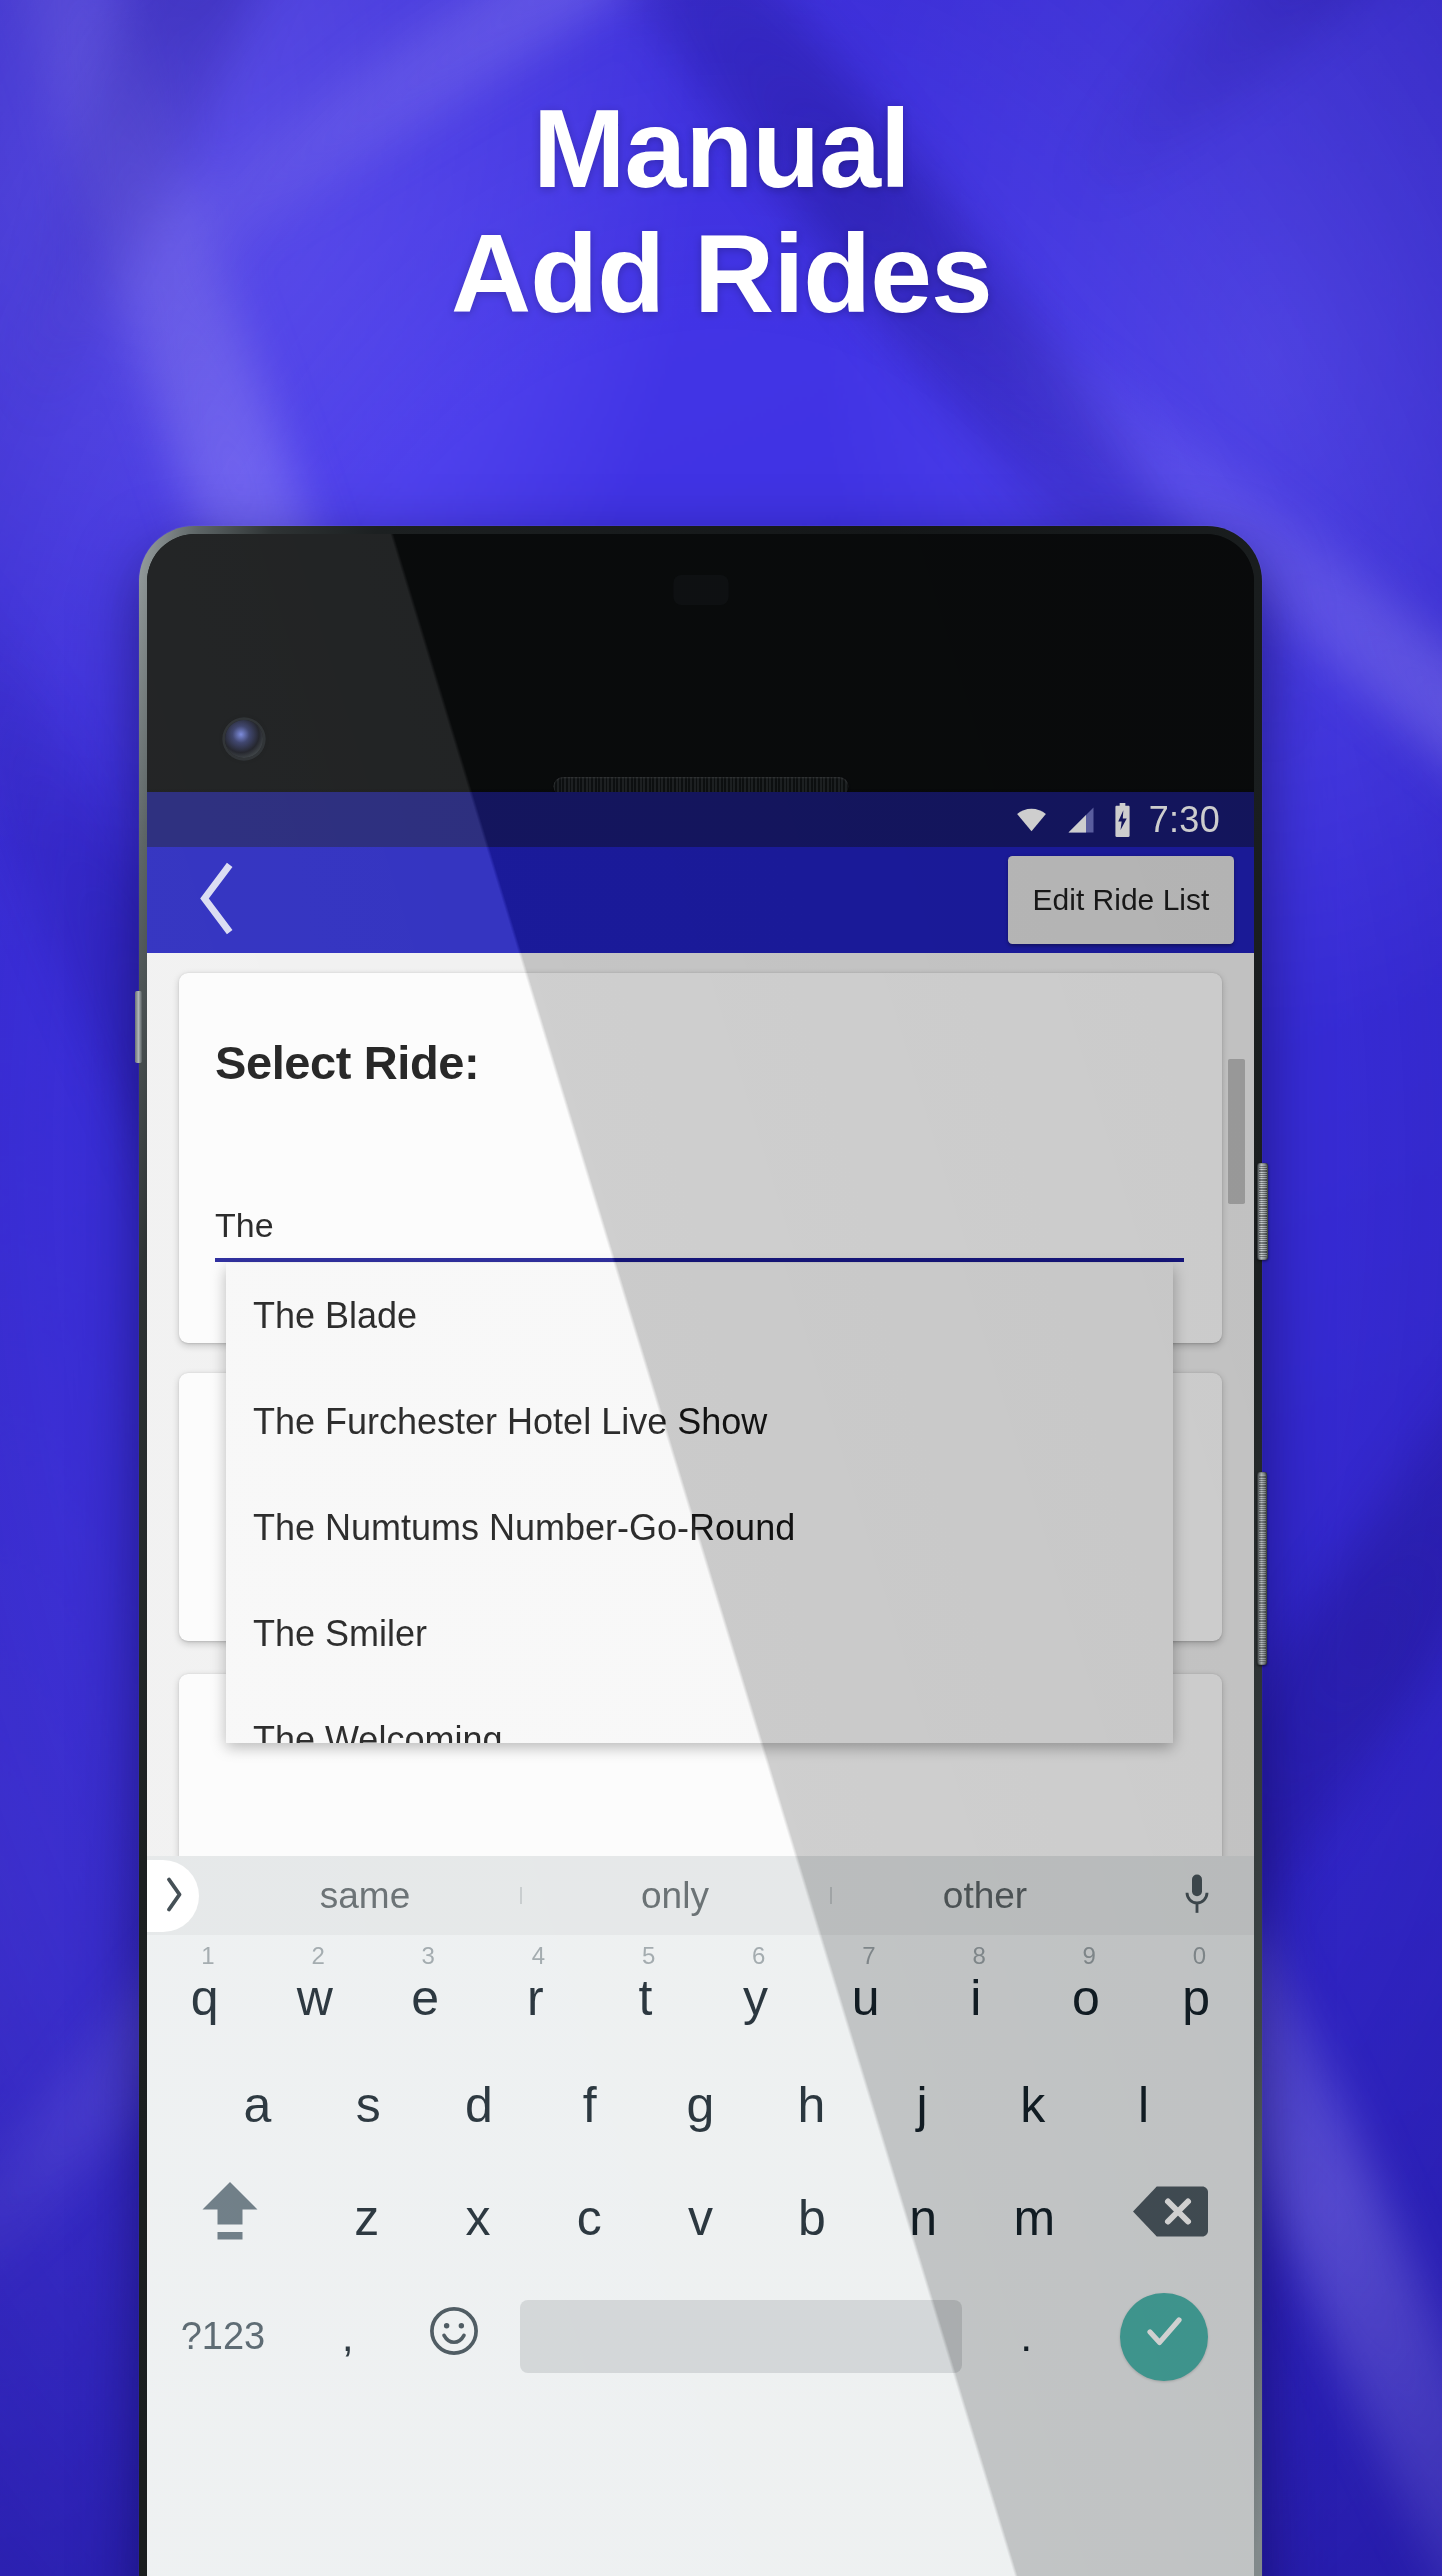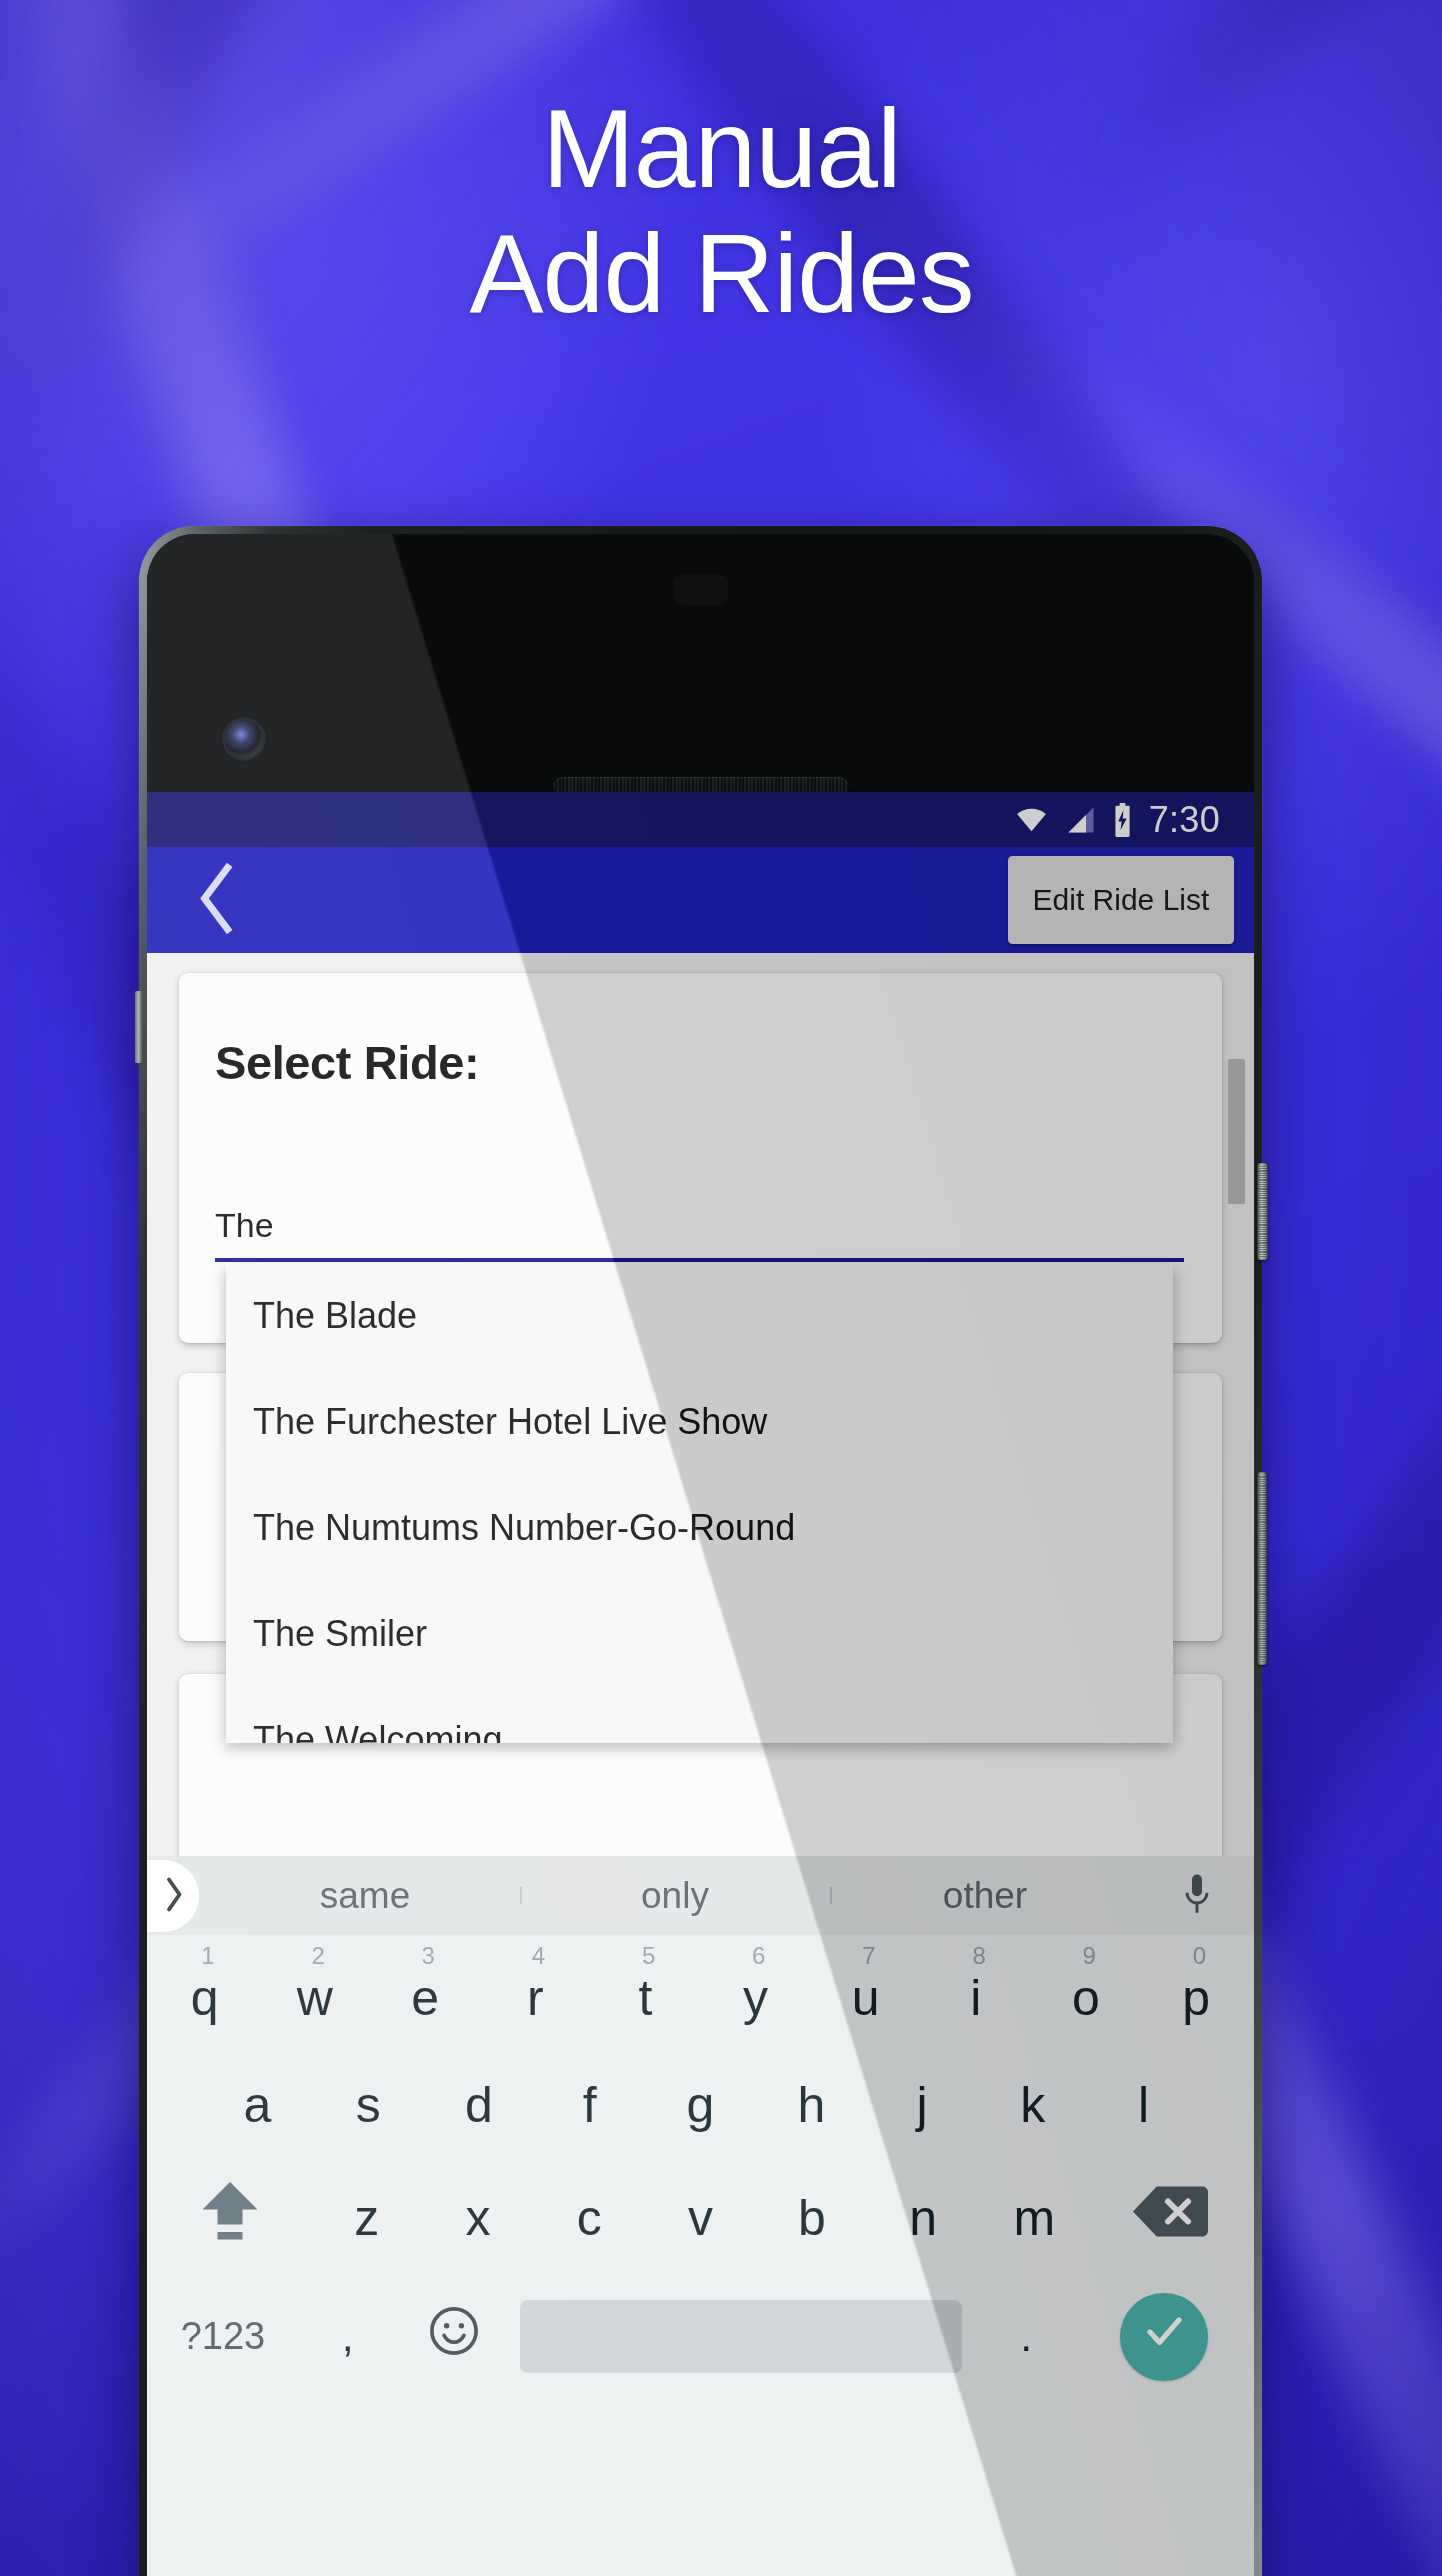--- a/index.html
+++ b/index.html
@@ -31,21 +31,21 @@
   #bg .vig {
     position:absolute; inset:0;
     background:radial-gradient(ellipse 90% 80% at 50% 45%, transparent 40%, rgba(20,12,110,.42) 100%);
   }
 
   
   #headline {
     position:absolute; left:0; right:0; top:94px;
     text-align:center; color:#fff;
     font-family:"Liberation Sans", sans-serif;
-    font-size:111px; font-weight:400; line-height:1.0;
+    font-size:111px; font-weight:700; line-height:1.0;
     letter-spacing:-0.9px;
     text-shadow:0 1.8px 9px rgba(0,0,0,.22);
   }
   #headline .ln { display:block; }
   #headline .ln2 { margin-top:14.3px; }
 
   
   #phone {
     position:absolute; left:139px; top:526px;
     width:1123px; height:2084px;

